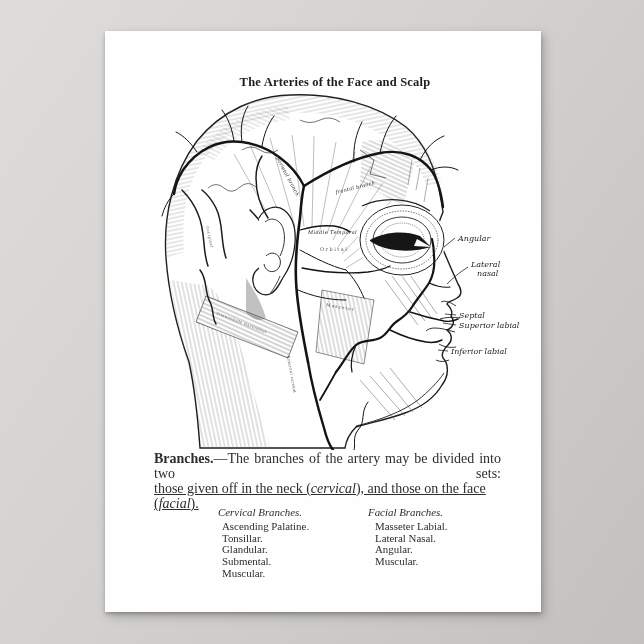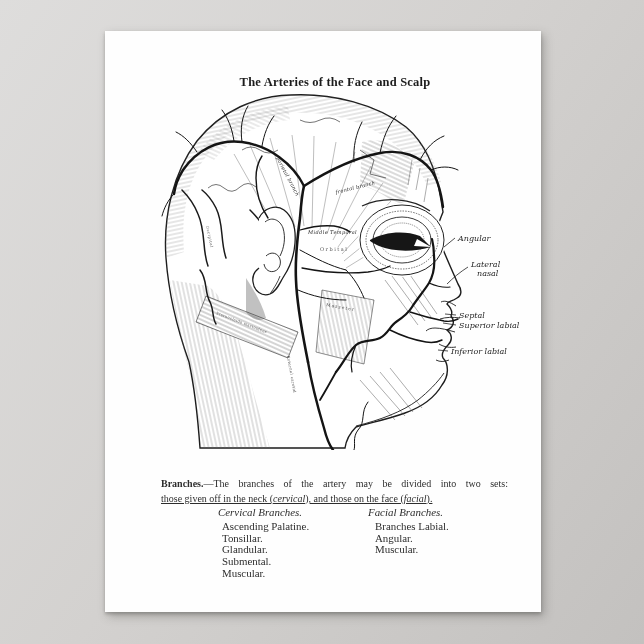--- a/index.html
+++ b/index.html
@@ -31,26 +31,25 @@
     letter-spacing: 0.2px;
     color: #1c1c1c;
   }
   .figure-svg {
     position: absolute;
     left: 45px; top: 59px;
     width: 380px; height: 360px;
   }
   .paragraph {
     position: absolute;
-    left: 56px; top: 420px;
+    left: 49px; top: 420px;
     width: 347px;
-    font-size: 10px;
+    font-size: 14px;
     line-height: 15px;
     color: #2d2d2d;
-    margin-top: 25px;
   }
   .pline1 { text-align: justify; text-align-last: justify; }
   .pline2 { text-align: left; text-decoration: underline; }
   .lead-bold { font-weight: bold; }
   .it { font-style: italic; }
   .col {
     position: absolute;
     top: 452px;
     font-size: 10.9px;
     color: #2d2d2d;
@@ -200,19 +199,20 @@
       <div class="col-header">Cervical Branches.</div>
       <div class="col-item">Ascending Palatine.</div>
       <div class="col-item">Tonsillar.</div>
       <div class="col-item">Glandular.</div>
       <div class="col-item">Submental.</div>
       <div class="col-item">Muscular.</div>
     </div>
 
     <div class="col col-2">
       <div class="col-header">Facial Branches.</div>
-      <div class="col-item">Branches Labial.</div>
+      <div class="col-item">Masseter Labial.</div>
+      <div class="col-item">Lateral Nasal.</div>
       <div class="col-item">Angular.</div>
       <div class="col-item">Muscular.</div>
     </div>
 
   </div>
 </div>
 
 </body></html>

